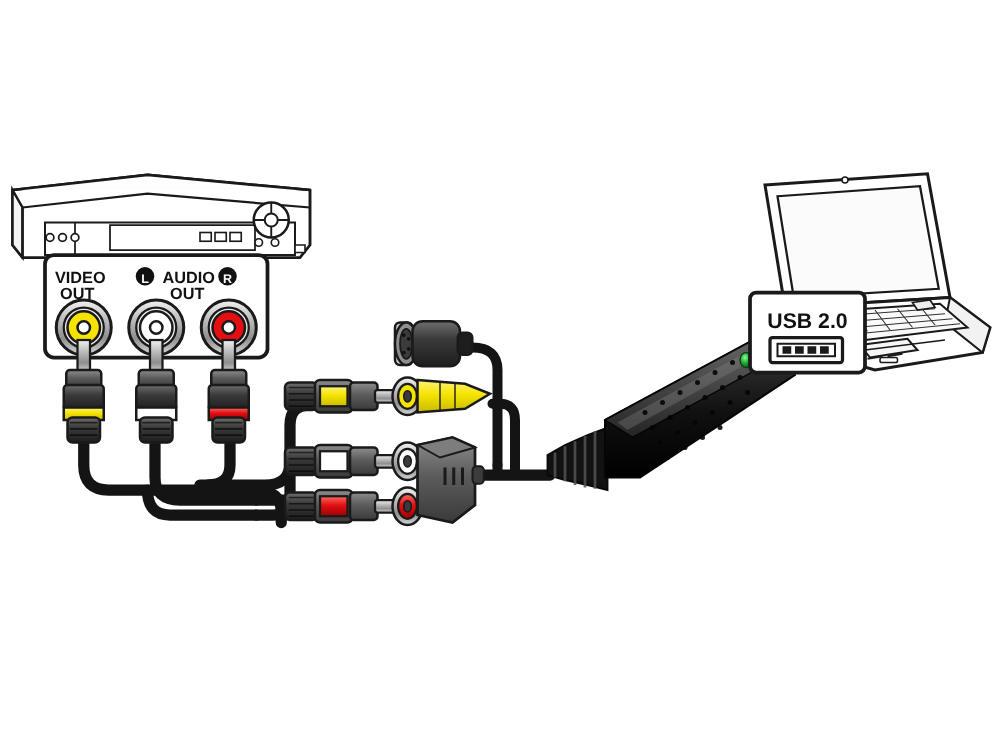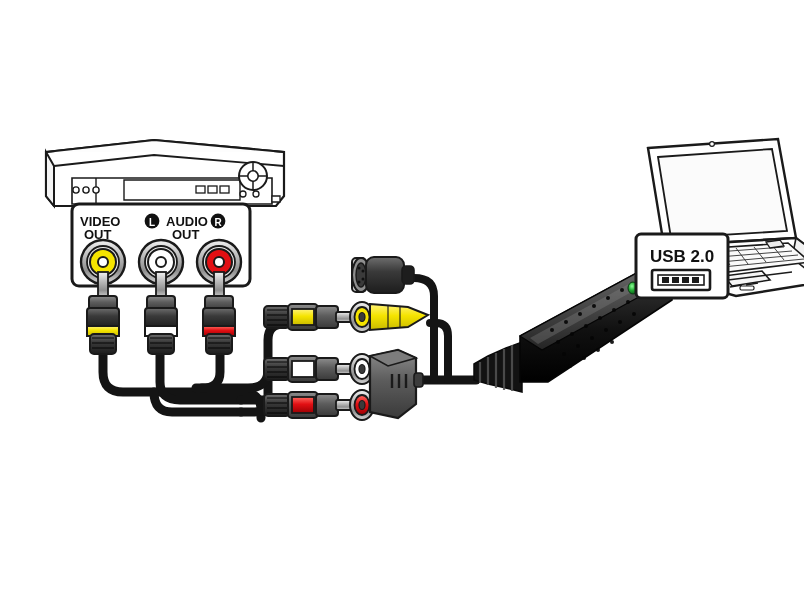--- a/index.html
+++ b/index.html
@@ -1,19 +1,19 @@
 <!DOCTYPE html>
 <html><head>
 <meta charset="utf-8">
 <title>AV to USB Capture Connection Diagram</title>
 <style>
   html,body{margin:0;padding:0;background:#ffffff;}
   body{width:804px;height:604px;overflow:hidden;
        font-family:"Liberation Sans",sans-serif;}
-  #stage{position:relative;width:648px;height:604px;background:#fff;padding-left:36px;}
+  #stage{position:relative;width:648px;height:604px;background:#fff;}
   #stage svg{display:block;}
   .lbl{font-family:"Liberation Sans",sans-serif;font-weight:bold;fill:#111;}
 </style>
 </head>
 <body>
 
 <div id="stage">
 <svg width="804" height="604" viewBox="0 0 804 604" xmlns="http://www.w3.org/2000/svg">
 
   <defs>

